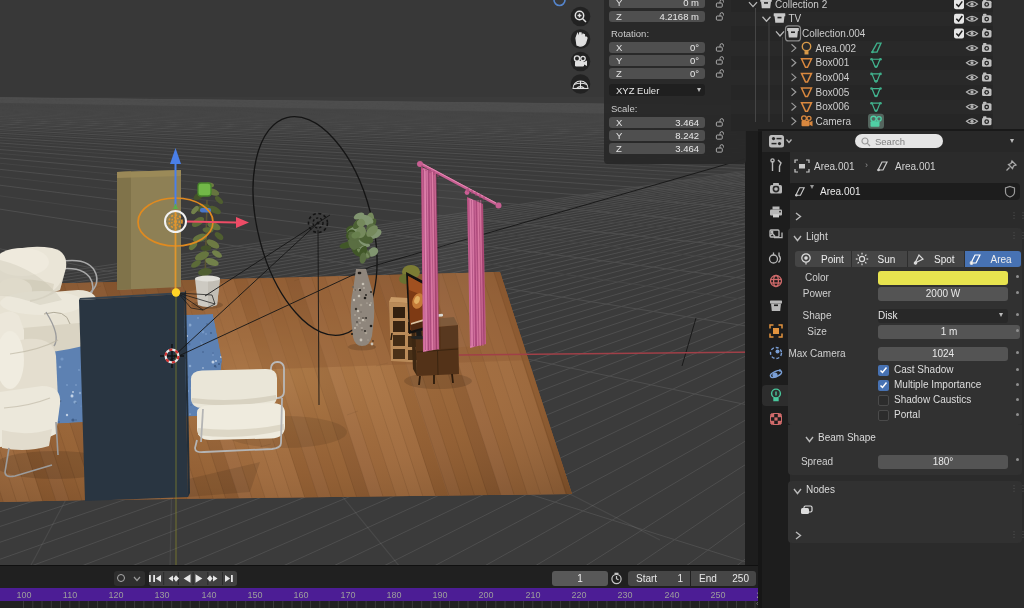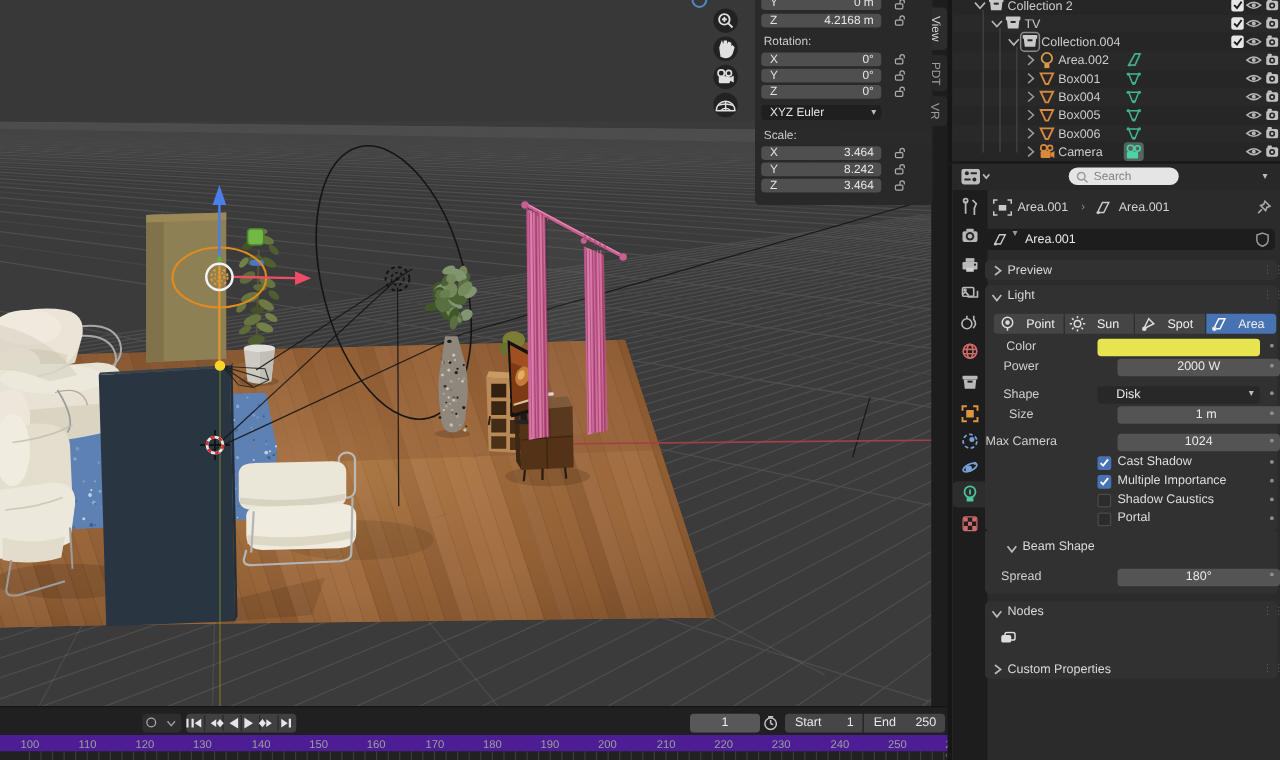--- a/index.html
+++ b/index.html
@@ -8,21 +8,21 @@
 .abs { position:absolute; }
 .fld { position:absolute; background:#4f4f4f; border-radius:3px; color:#e8e8e8; font-size:9.5px;
        display:flex; align-items:center; height:11px; }
 .fld .lab { margin-left:7px; color:#e2e2e2;}
 .fld .val { margin-left:auto; margin-right:6px; }
 .lock { position:absolute; width:10px; height:11px; }
 .nlab { position:absolute; color:#cdcdcd; font-size:9.5px; }
 .phead { position:absolute; left:26px; width:234px; background:#313131; border-radius:4px;
          color:#dadada; font-size:10px; display:flex; align-items:center; }
 .pfield { position:absolute; background:#545454; border-radius:3px; color:#e9e9e9; font-size:10px;
-          display:flex; align-items:center; justify-content:center; height:13.5px;margin-left:16px; }
+          display:flex; align-items:center; justify-content:center; height:13.5px; }
 .plab { position:absolute; color:#cfcfcf; font-size:10px; text-align:center; }
 .dot { position:absolute; width:3px; height:3px; border-radius:50%; background:#8f8f8f; }
 .chk { position:absolute; width:10.5px; height:10.5px; border-radius:2px; }
 .chk.on { background:#4772b3; }
 .chk.off { background:#2c2c2c; border:1px solid #4a4a4a; }
 .chklab { position:absolute; color:#dedede; font-size:10px; }
 svg text { font-family:"Liberation Sans",sans-serif; }
 
 </style></head><body>
 <div id="root">
@@ -1244,21 +1244,21 @@
       <div style="position:absolute;left:1px;top:17.0px;transform:translate(-38%,-50%) rotate(90deg);font-size:9.5px;color:#d8d8d8;white-space:nowrap">View</div>
     </div>
 <div class="abs" style="left:745px;top:44px;width:13px;height:29px;background:#272727;border-radius:0 4px 4px 0;overflow:hidden">
       <div style="position:absolute;left:1px;top:14.5px;transform:translate(-38%,-50%) rotate(90deg);font-size:9.5px;color:#9e9e9e;white-space:nowrap">PDT</div>
     </div>
 <div class="abs" style="left:745px;top:77px;width:13px;height:24px;background:#272727;border-radius:0 4px 4px 0;overflow:hidden">
       <div style="position:absolute;left:1px;top:12.0px;transform:translate(-38%,-50%) rotate(90deg);font-size:9.5px;color:#9e9e9e;white-space:nowrap">VR</div>
     </div>
 <div class="abs" style="left:758px;top:0;width:4px;height:608px;background:#161616"></div>
 <div class="abs" style="left:762px;top:0;width:262px;height:608px;background:#2d2d2d"></div>
-<div class="abs" style="left:762px;top:0;width:262px;height:131px;background:#262626;overflow:hidden">
+<div class="abs" style="left:731px;top:0;width:262px;height:131px;background:#262626;overflow:hidden">
 <div class="abs" style="left:0;top:11.7px;width:262px;height:14.7px;background:#292929"></div>
 <div class="abs" style="left:0;top:41.0px;width:262px;height:14.7px;background:#292929"></div>
 <div class="abs" style="left:0;top:70.2px;width:262px;height:14.7px;background:#292929"></div>
 <div class="abs" style="left:0;top:99.5px;width:262px;height:14.7px;background:#292929"></div>
 <svg class="abs" style="left:0;top:0" width="262" height="131" viewBox="0 0 262 131">
 <line x1="24.5" y1="8" x2="24.5" y2="122" stroke="#454545"></line>
 <line x1="38" y1="22" x2="38" y2="122" stroke="#454545"></line>
 <line x1="51.5" y1="37" x2="51.5" y2="122" stroke="#454545"></line>
 <text x="44.0" y="7.625" font-size="10" fill="#cccccc">Collection 2</text>
 <text x="57.5" y="22.275000000000002" font-size="10" fill="#cccccc">TV</text>
@@ -1499,23 +1499,20 @@
         <svg style="position:absolute;left:5px;top:2px" width="14" height="13" viewBox="0 0 15 14">
           <path d="M 3 11 L 7 3 L 12 3 L 8 11 Z" fill="none" stroke="#c9c9c9" stroke-width="1.2"></path>
           <circle cx="3.6" cy="11" r="1.3" fill="#c9c9c9"></circle>
         </svg>
         <span style="position:absolute;left:22px;top:-1px;font-size:8px;color:#999">▾</span>
         <span style="position:absolute;left:32px;top:2.5px;font-size:10px;color:#e8e8e8">Area.001</span>
         <svg style="position:absolute;right:4px;top:2px" width="12" height="13" viewBox="0 0 12 13">
           <path d="M 6 1.5 L 10.5 3 L 10.5 7 Q 10.5 10.5 6 12 Q 1.5 10.5 1.5 7 L 1.5 3 Z" fill="none" stroke="#9a9a9a" stroke-width="1.2"></path>
         </svg>
       </div>
-<div class="phead" style="top:77px;height:16px">
-        <span style="margin-left:18px">Preview</span>
-      </div>
 <svg class="abs" style="left:32px;top:81px" width="8" height="9" viewBox="0 0 8 9">
         <path d="M 2 1 L 6.5 4.5 L 2 8" fill="none" stroke="#b9b9b9" stroke-width="1.4"></path>
       </svg>
 <div class="abs" style="left:26px;top:97px;width:234px;height:197px;background:#313131;border-radius:4px"></div>
 <div class="abs" style="left:44px;top:100px;font-size:10px;color:#dadada">Light</div>
 <svg class="abs" style="left:31px;top:103px" width="9" height="8" viewBox="0 0 9 8">
         <path d="M 1 2 L 4.5 6.5 L 8 2" fill="none" stroke="#b9b9b9" stroke-width="1.4"></path>
       </svg>
 <div class="abs" style="left:33.0px;top:120px;width:56.0px;height:16px;background:#454545;border-radius:3px 0 0 3px;color:#eee;font-size:10px">
         <span style="position:absolute;left:26px;top:2.5px">Point</span>
@@ -1551,21 +1548,21 @@
 <path d="M 176 12 L 180 4 L 185 4 L 181 12 Z" stroke="#fff"></path>
           <circle cx="176.5" cy="12" r="1.3" fill="#fff"></circle>
 </g>
       </svg>
 <div class="plab" style="left:0px;top:141px;width:110px">Color</div>
 <div class="abs" style="left:116px;top:140px;width:130px;height:13.5px;background:#e8e44f;border-radius:3px"></div>
 <div class="plab" style="left:0px;top:157px;width:110px">Power</div>
 <div class="pfield" style="left:116px;top:156px;width:130px">2000 W</div>
 <div class="plab" style="left:0px;top:179px;width:110px">Shape</div>
 <div class="abs" style="left:116px;top:178px;width:130px;height:13.5px;background:#282828;border-radius:3px;color:#e9e9e9;font-size:10px">
-        <span style="position:absolute;left:15px;top:1px">Disk</span>
+        <span style="position:absolute;left:0;top:1px">Disk</span>
         <span style="position:absolute;right:5px;top:1px;font-size:8px;color:#bbb">▾</span>
       </div>
 <div class="plab" style="left:0px;top:195px;width:110px">Size</div>
 <div class="pfield" style="left:116px;top:194px;width:142px">1 m</div>
 <div class="plab" style="left:0px;top:217px;width:110px">Max Camera</div>
 <div class="pfield" style="left:116px;top:216px;width:130px">1024</div>
 <div class="chk on" style="left:116px;top:234px"></div>
 <svg class="abs" style="left:117px;top:235px" width="9" height="9" viewBox="0 0 9 9">
         <path d="M 1.5 4.5 L 3.5 6.5 L 7.5 1.5" fill="none" stroke="#fff" stroke-width="1.5"></path>
       </svg>
@@ -1590,23 +1587,20 @@
 <div class="abs" style="left:44px;top:353px;font-size:10px;color:#dadada">Nodes</div>
 <svg class="abs" style="left:31px;top:356px" width="9" height="8" viewBox="0 0 9 8">
         <path d="M 1 2 L 4.5 6.5 L 8 2" fill="none" stroke="#b9b9b9" stroke-width="1.4"></path>
       </svg>
 <svg class="abs" style="left:38px;top:374px" width="13" height="11" viewBox="0 0 13 11">
         <g fill="#dcdcdc">
           <rect x="1" y="3" width="8" height="6" rx="1.5"></rect>
           <rect x="4" y="1" width="8" height="6" rx="1.5" fill="none" stroke="#dcdcdc" stroke-width="1.2"></rect>
         </g>
       </svg>
-<div class="phead" style="top:396px;height:16px">
-        <span style="margin-left:18px">Custom Properties</span>
-      </div>
 <svg class="abs" style="left:32px;top:400px" width="8" height="9" viewBox="0 0 8 9">
         <path d="M 2 1 L 6.5 4.5 L 2 8" fill="none" stroke="#b9b9b9" stroke-width="1.4"></path>
       </svg>
 <div class="dot" style="left:254px;top:144px"></div>
 <div class="dot" style="left:254px;top:160px"></div>
 <div class="dot" style="left:254px;top:182px"></div>
 <div class="dot" style="left:254px;top:198px"></div>
 <div class="dot" style="left:254px;top:220px"></div>
 <div class="dot" style="left:254px;top:237px"></div>
 <div class="dot" style="left:254px;top:252px"></div>

